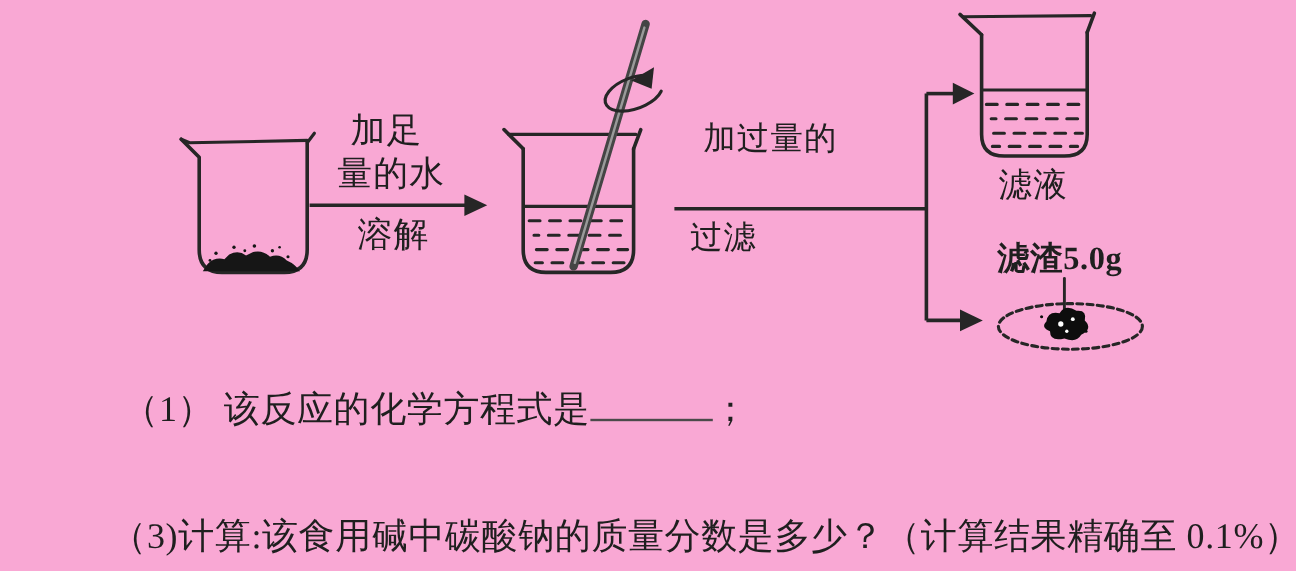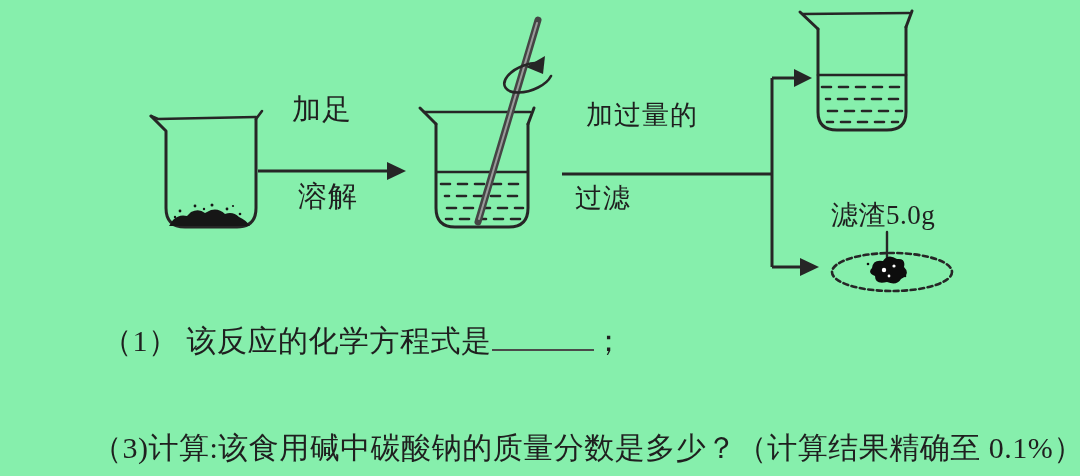--- a/index.html
+++ b/index.html
@@ -1,22 +1,22 @@
 <!DOCTYPE html>
 <html><head>
 <meta charset="utf-8">
 <style>
   html,body{margin:0;padding:0;background:#fff;}
   .page{
-    position:relative;width:1080px;height:476px;background:#86efac;overflow:hidden;
+    position:relative;width:1080px;height:476px;background:#f9a8d4;overflow:hidden;
     font-family:"Liberation Serif","DejaVu Serif",serif;color:#1f1f1f;
   }
   .page svg{position:absolute;left:0;top:0;}
   .lbl{position:absolute;text-align:center;white-space:nowrap;letter-spacing:1px;line-height:1.1;}
-  .lbl-left{text-align:center;letter-spacing:0.5px;}
+  .lbl-left{text-align:center;letter-spacing:0.5px;font-weight:bold;}
   .q{position:absolute;font-size:30px;line-height:34px;white-space:nowrap;letter-spacing:0.5px;}
   .blank{display:inline-block;height:0.92em;border-bottom:2px solid #4a4a4a;}
   .blank-q1{width:102px;}
   .blank-q2{width:100px;}
   sub{font-size:0.62em;line-height:0;}
   .fs29{font-size:29px;} .fs28{font-size:28px;} .fs27{font-size:27px;} .fs26{font-size:26px;}
 </style>
 </head>
 <body>
 
@@ -98,25 +98,27 @@
         <circle cx="884" cy="270" r="2.2" fill="#ffffff"></circle>
           <circle cx="894" cy="266" r="1.6" fill="#ffffff"></circle>
         <circle cx="889" cy="276" r="1.4" fill="#ffffff"></circle>
           <circle cx="868" cy="264" r="1.3" fill="#0d0d0d"></circle>
         <circle cx="905" cy="276" r="1.3" fill="#0d0d0d"></circle>
       </g>
     </g>
   </svg>
 
   <div class="lbl fs29" style="left:286px;top:94px;width:72px;">加足</div>
+  <div class="lbl fs29" style="left:276px;top:130px;width:100px;">量的水</div>
   <div class="lbl fs29" style="left:290px;top:181px;width:76px;">溶解</div>
 
   <div class="lbl fs27" style="left:583px;top:101px;width:118px;">加过量的</div>
   <div class="lbl fs27" style="left:570px;top:184px;width:66px;">过滤</div>
 
+  <div class="lbl fs28" style="left:826px;top:140px;width:70px;">滤液</div>
   <div class="lbl lbl-left fs27" style="left:831px;top:201px;">滤渣5.0g</div>
 
   <div class="q" style="left:102px;top:321px;text-align:center;"><span>（1） 该反应的化学方程式是</span><span class="blank blank-q1"></span><span>；</span></div>
 
 
   <div class="q" style="left:92px;top:431px;"><span>（3)计算:该食用碱中碳酸钠的质量分数是多少？（计算结果精确至 0.1%）</span></div>
 
 </div>
 
 </body></html>

